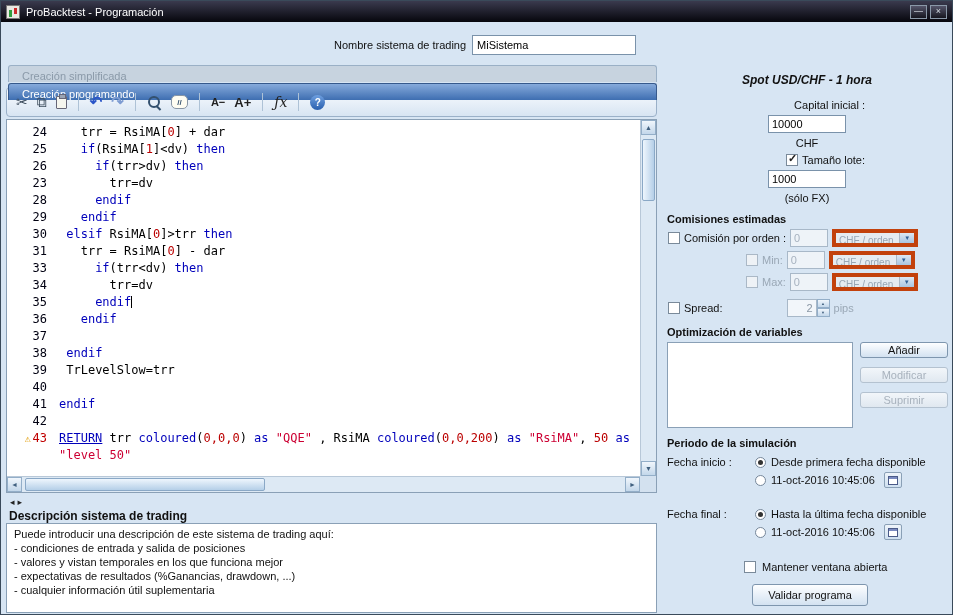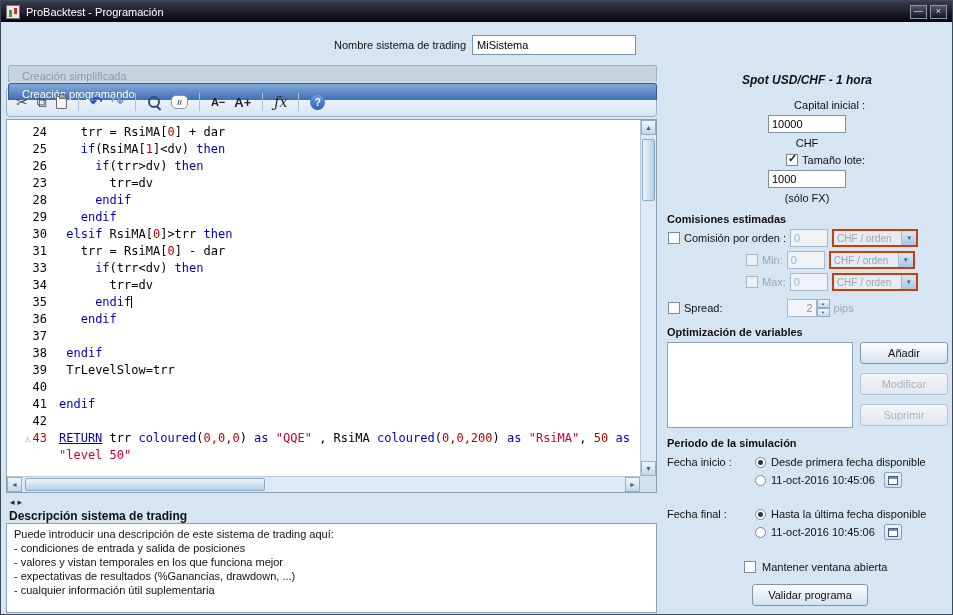--- a/index.html
+++ b/index.html
@@ -86,35 +86,35 @@
   .form-row { display:flex; align-items:center; margin:5px 0; gap:4px;flex-direction:column; }
   .lab-col { width:116px; display:flex; justify-content:flex-end; align-items:center; gap:4px; text-align:right; }
   input.val { width:78px; height:18px; border:1px solid #7a92aa; font-size:11px; padding:1px 3px; background:#fff; }
   input.val.dis { background:#eef3f8; color:#a7b2bf; border-color:#a8b8c8; }
   input.val.sm { width:38px; }
   .sec-title { font-weight:bold; margin:9px 0 4px 1px; }
   .cb { width:12px; height:12px; border:1px solid #7a8a9a; background:#fff; display:inline-block; position:relative; flex:0 0 auto; }
   .cb.checked::after { content:"\2713"; position:absolute; left:1px; top:-3px; font-size:11px; font-weight:bold; color:#222; }
   .cb.dis { border-color:#aab8c6; background:#eef2f6; }
   .dim { color:#9aa8b6; }
-  .dd { display:flex; width:86px; height:18px; border:2px solid #c2410c; background:#e5ebf1; flex:0 0 auto; }
+  .dd { display:flex; width:86px; height:18px; border:4px solid #c2410c; background:#e5ebf1; flex:0 0 auto; }
   .dd-text { flex:1; font-size:10px; color:#98a6b4; padding:2px 0 0 3px; white-space:nowrap; overflow:hidden; }
   .dd-btn { width:15px; border-left:1px solid #aab8c6; background:linear-gradient(#dcе8f4,#a9c5e1); background:linear-gradient(#dce8f4,#a9c5e1);
     color:#2f5f96; font-size:6px; display:flex; align-items:center; justify-content:center; }
   .comm-row { display:flex; align-items:center; gap:4px; margin:4px 0 4px 2px; }
   .comm-row.indent { margin-left:80px; }
   .spin { display:flex; margin-left:60px; }
   .spin input { width:30px; height:18px; border:1px solid #a8b8c8; background:#f2f6fa; color:#8a97a5; font-size:11px; text-align:right; padding:1px 3px; }
   .spin-btns { display:flex; flex-direction:column; width:13px; height:18px; }
   .spin-btns span { flex:1; border:1px solid #93aec8; background:linear-gradient(#f0f6fc,#c3d7ea); font-size:4px;
     display:flex; align-items:center; justify-content:center; color:#40607f; }
   .opt-row { display:flex; gap:7px; margin:4px 0 6px 1px; }
   .listbox { width:186px; height:86px; border:1px solid #8aa0b6; background:#fff; }
   .opt-btns { display:flex; flex-direction:column; gap:9px; }
-  .btn { width:88px; height:22px; border:1px solid #7e96ae; border-radius:3px;
+  .btn { width:88px; height:16px; border:1px solid #7e96ae; border-radius:3px;
     background:linear-gradient(#fdfeff,#d3e2f1); font-size:11px; color:#111; font-family:"Liberation Sans",sans-serif; }
   .btn.disabled { color:#a8b2bd; background:linear-gradient(#f2f6fa,#e0e8f0); border-color:#b4c2d0; }
   .period-block { display:flex; margin:5px 0 0 1px; }
   .period-block.last { margin-top:14px; }
   .period-lab { width:88px; padding-top:2px; }
   .radio-row { display:flex; align-items:center; gap:5px; margin:2px 0 4px; }
   .radio { width:11px; height:11px; border:1px solid #76879a; border-radius:50%; background:#fff; position:relative; flex:0 0 auto; }
   .radio.sel::after { content:""; position:absolute; left:2px; top:2px; width:5px; height:5px; background:#333; border-radius:50%; }
   .cal-btn { width:18px; height:16px; border:1px solid #8aa0b6; border-radius:2px; background:linear-gradient(#eef4fa,#cfe0f0);
     display:flex; align-items:center; justify-content:center; margin-left:4px; }

